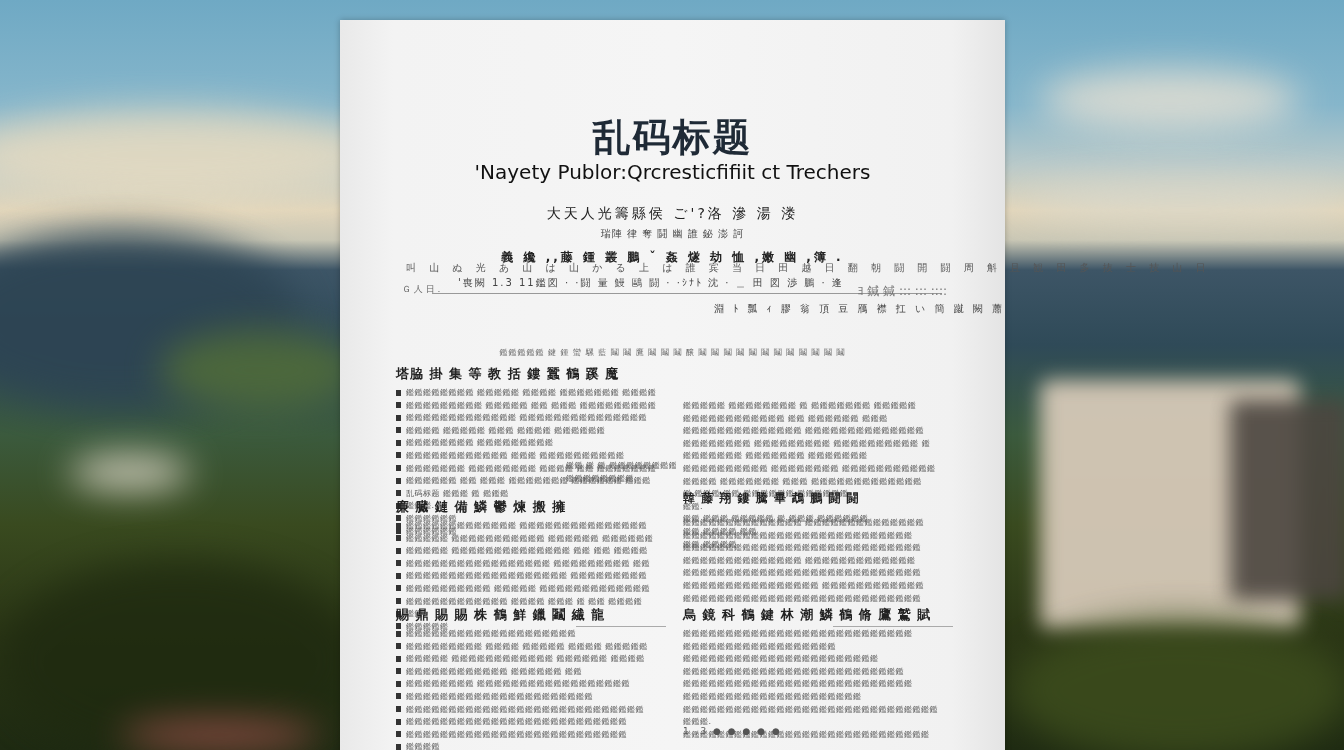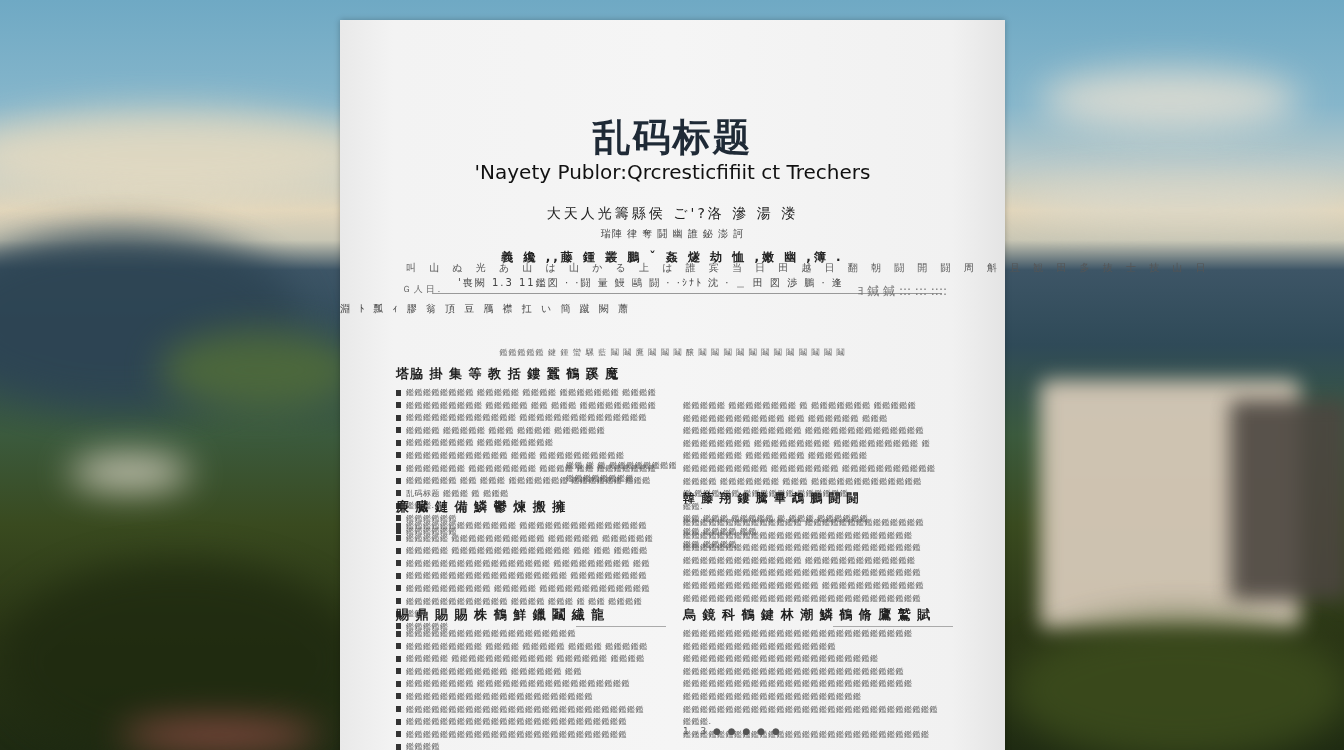--- a/index.html
+++ b/index.html
@@ -14,21 +14,21 @@
   .title-cn{left:0;right:0;top:92px;text-align:center;font-size:38px;font-weight:bold;color:#1f2a36;letter-spacing:2px;}
   .title-en{left:0;right:0;top:140px;text-align:center;font-size:20px;color:#111;}
   .sub1{left:0;right:0;top:185px;text-align:center;font-size:14px;color:#222;letter-spacing:3px;}
   .sub2{left:0;right:0;top:207px;text-align:center;font-size:10px;color:#444;letter-spacing:1px;}
   .sub3{left:0;right:0;top:229px;text-align:center;font-size:12px;color:#222;letter-spacing:3px;font-weight:bold;}
   .row-a{left:66px;top:241px;font-size:10px;color:#555;letter-spacing:5px;}
   .row-b{left:118px;top:256px;font-size:10px;color:#444;letter-spacing:2px;}
   .rule{left:92px;width:510px;top:273px;height:1px;background:#999;}
   .row-c{left:62px;top:263px;font-size:9px;color:#666;}
   .row-c2{right:58px;top:263px;font-size:12px;color:#777;}
-  .row-d{left:0;right:0;top:282px;text-align:left;font-size:10px;color:#444;letter-spacing:3px;}
+  .row-d{left:0;right:0;top:282px;text-align:right;font-size:10px;color:#444;letter-spacing:3px;}
   .row-e{left:0;right:0;top:327px;text-align:center;font-size:8px;color:#666;letter-spacing:1px;}
   .sec-h{font-size:13px;font-weight:bold;color:#222;letter-spacing:1px;}
   .line{font-size:8px;color:#555;line-height:12.6px;letter-spacing:0.5px;}
   .line .b{display:inline-block;width:5px;height:6px;background:#333;margin-right:5px;vertical-align:middle;}
   .hr{height:1px;background:#aaa;}
 </style>
 </head>
 <body>
 
 <div class="bg">

